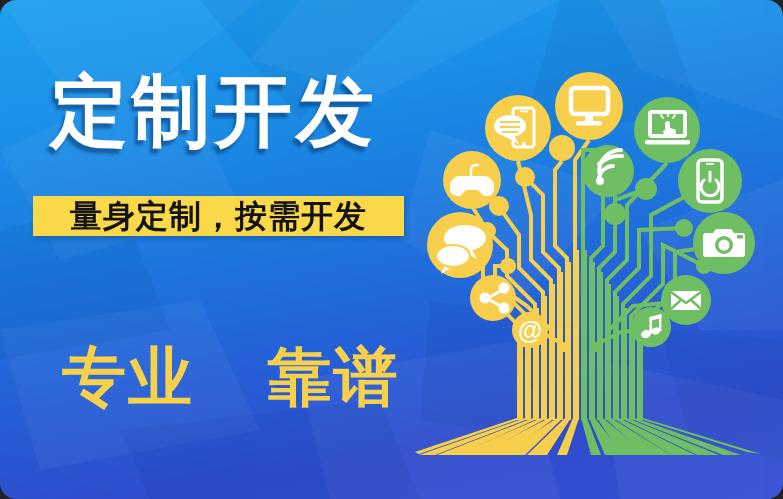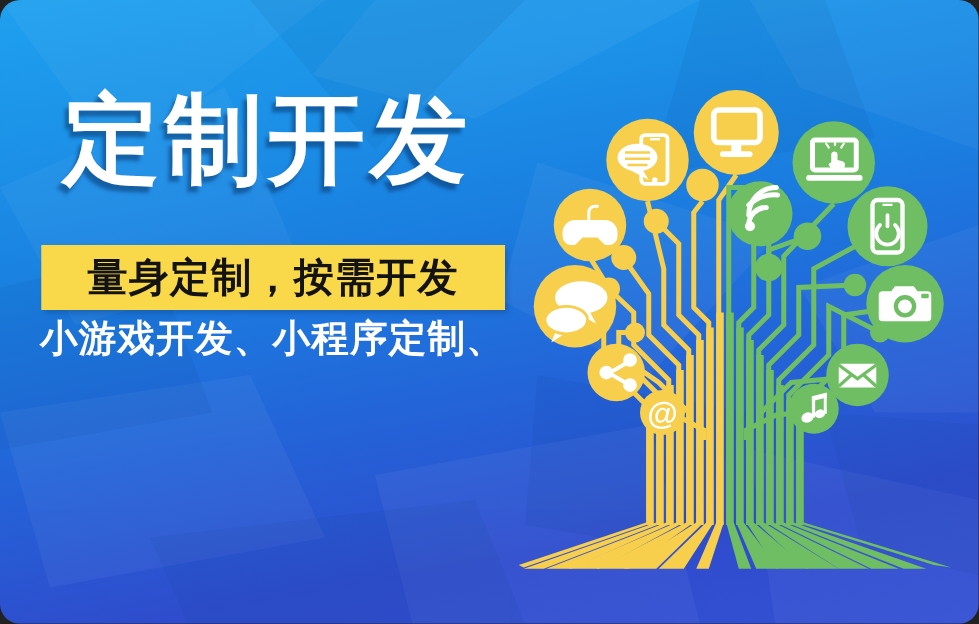--- a/index.html
+++ b/index.html
@@ -45,21 +45,21 @@
     line-height: 1;
     text-shadow: -3px 5px 3px rgba(9, 54, 110, 0.55);
     white-space: nowrap;
   }
 
   .sub-banner {
     position: absolute;
     left: 33px;
     top: 196px;
     width: 371px;
-    height: 52px;
+    height: 40px;
     background: #F9D849;
     box-shadow: 2px 3px 4px rgba(10, 50, 105, 0.28);
     display: flex;
     align-items: center;
     justify-content: center;
   }
   .sub-banner-text {
     font-size: 32px;
     font-weight: bold;
     color: #131313;
@@ -131,22 +131,26 @@
   </svg>
 
   <div class="text-col">
 
     <div class="headline">定制开发</div>
 
     <div class="sub-banner">
       <span class="sub-banner-text">量身定制，按需开发</span>
     </div>
 
-    <div class="service-line">小游戏开发、小程序定制、</div>
-
+
+    <div class="slogan">
+      <span>专业</span>
+      <span class="gap"></span>
+      <span>靠谱</span>
+    </div>
 
   </div>
 
   <div class="tree-art">
     <svg class="tree-svg" viewBox="0 0 368 499">
 
       <defs>
         <g id="stroke-group"></g>
       </defs>
 

